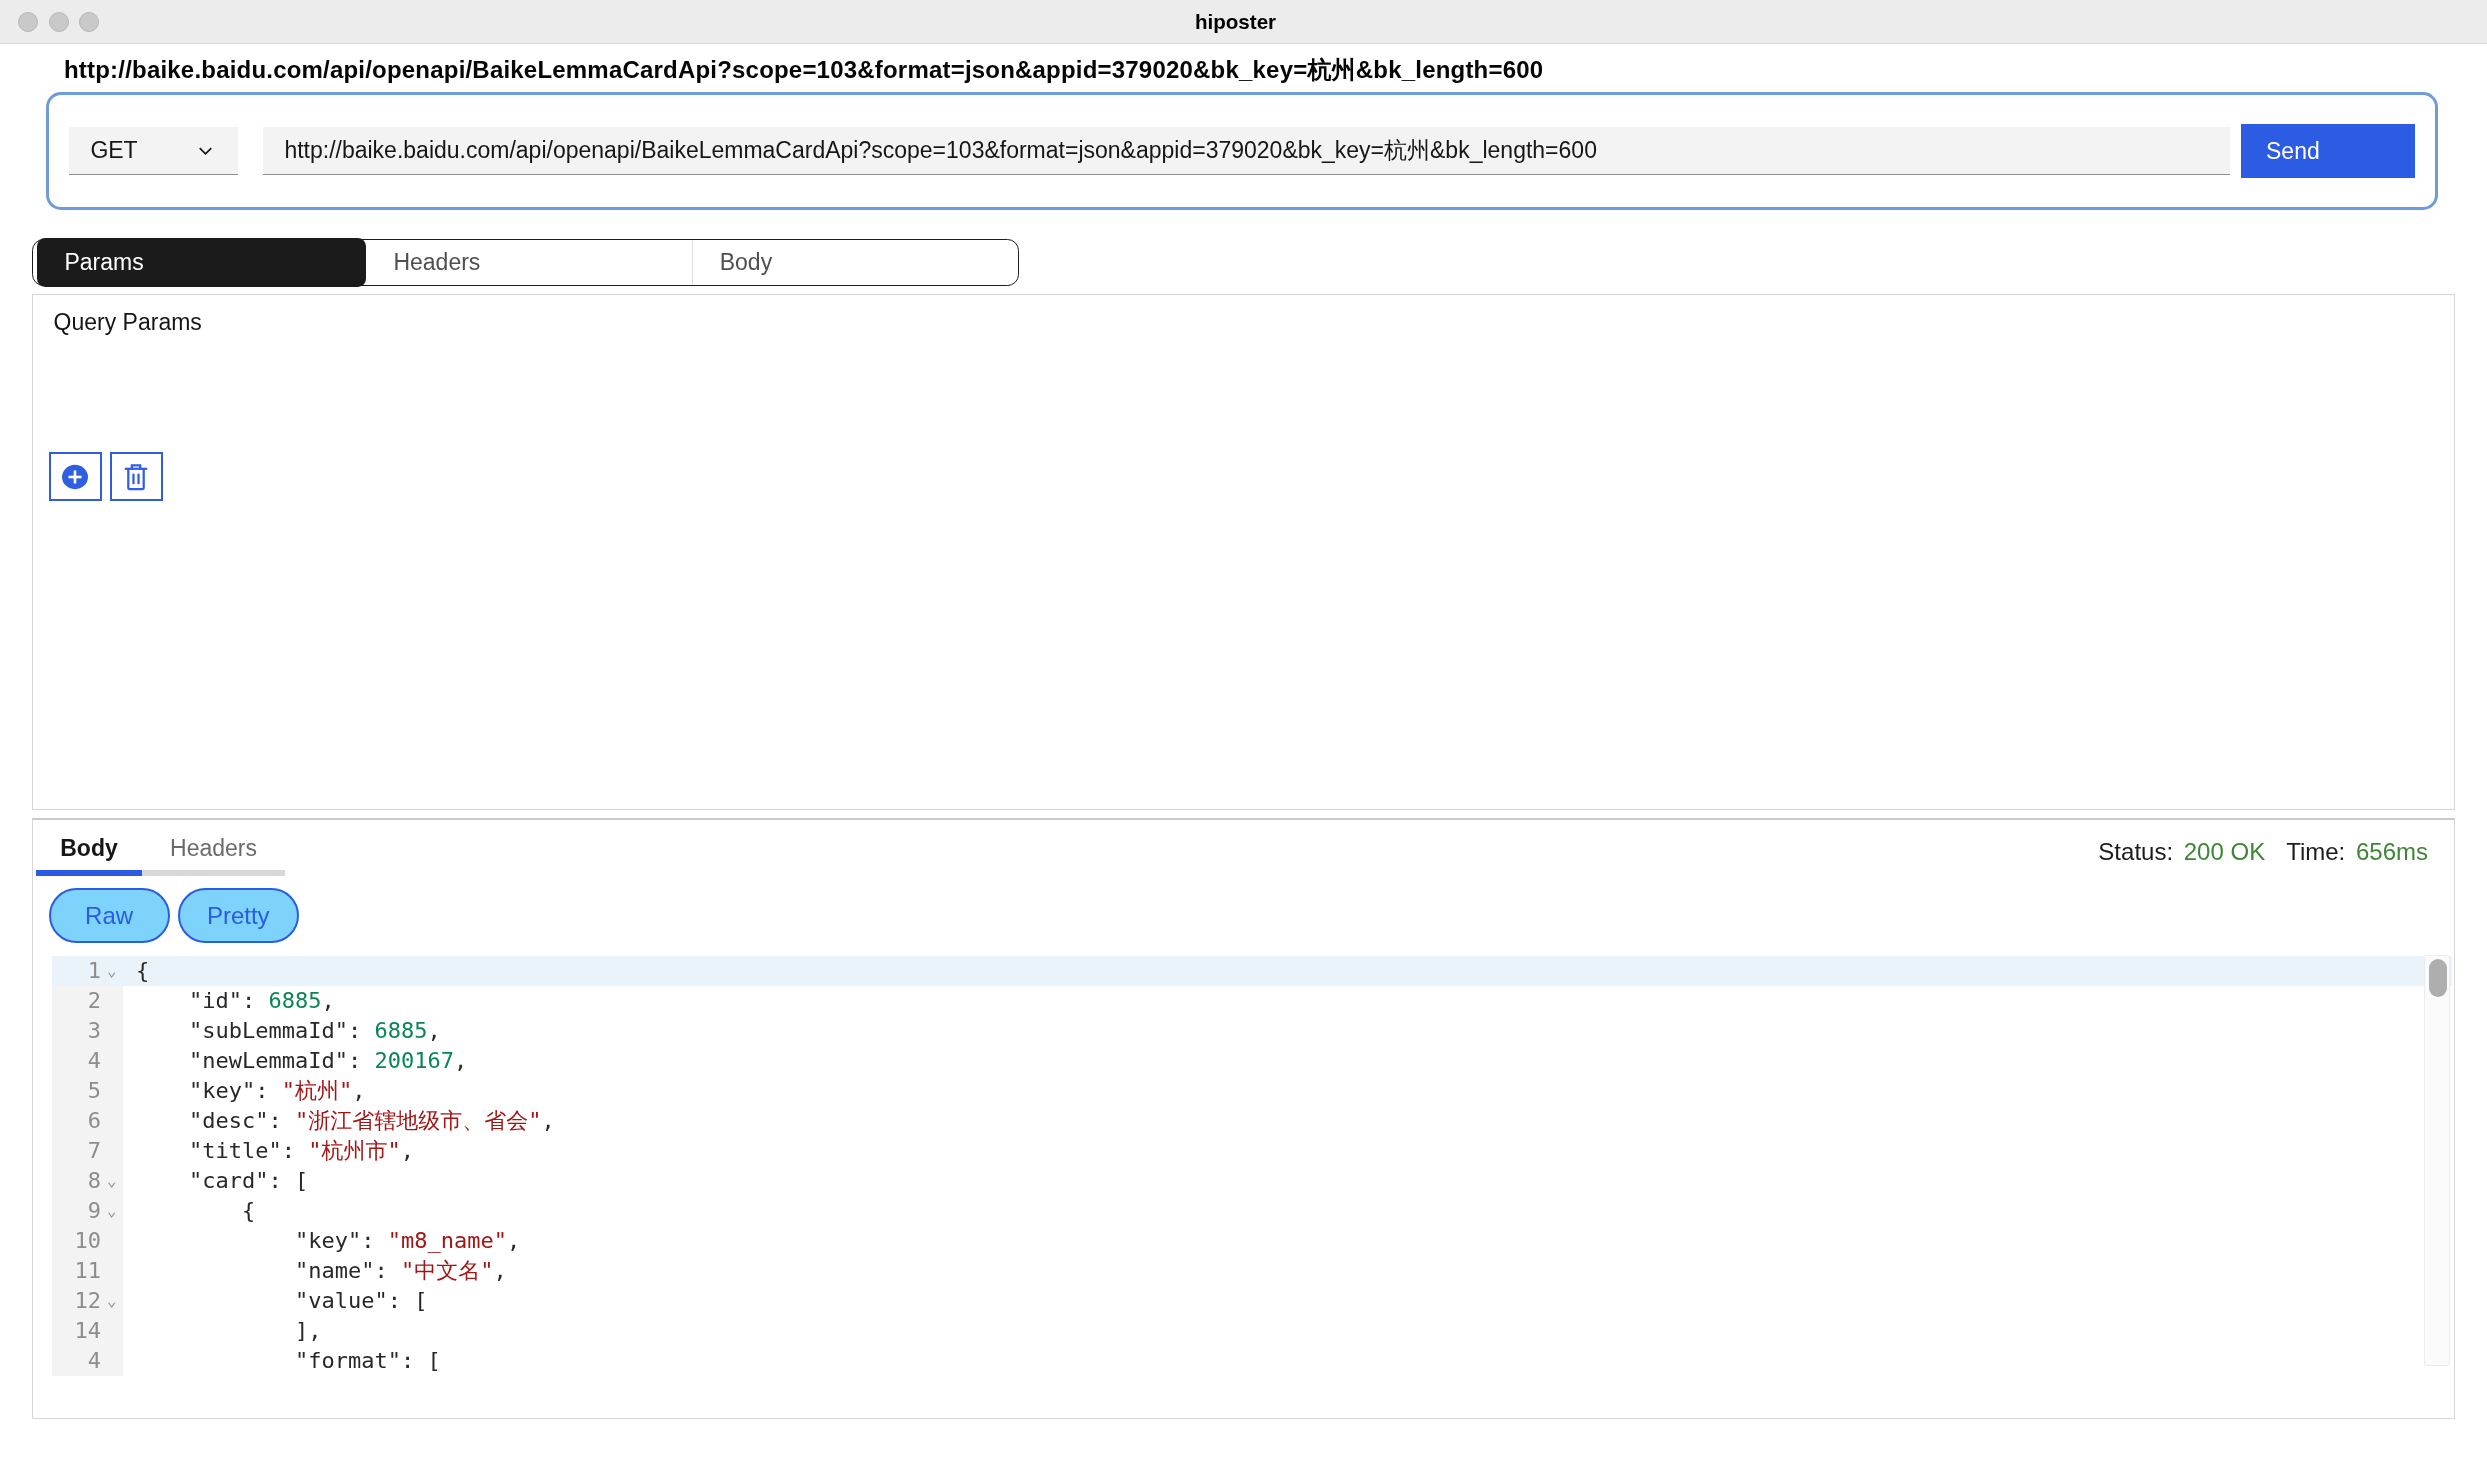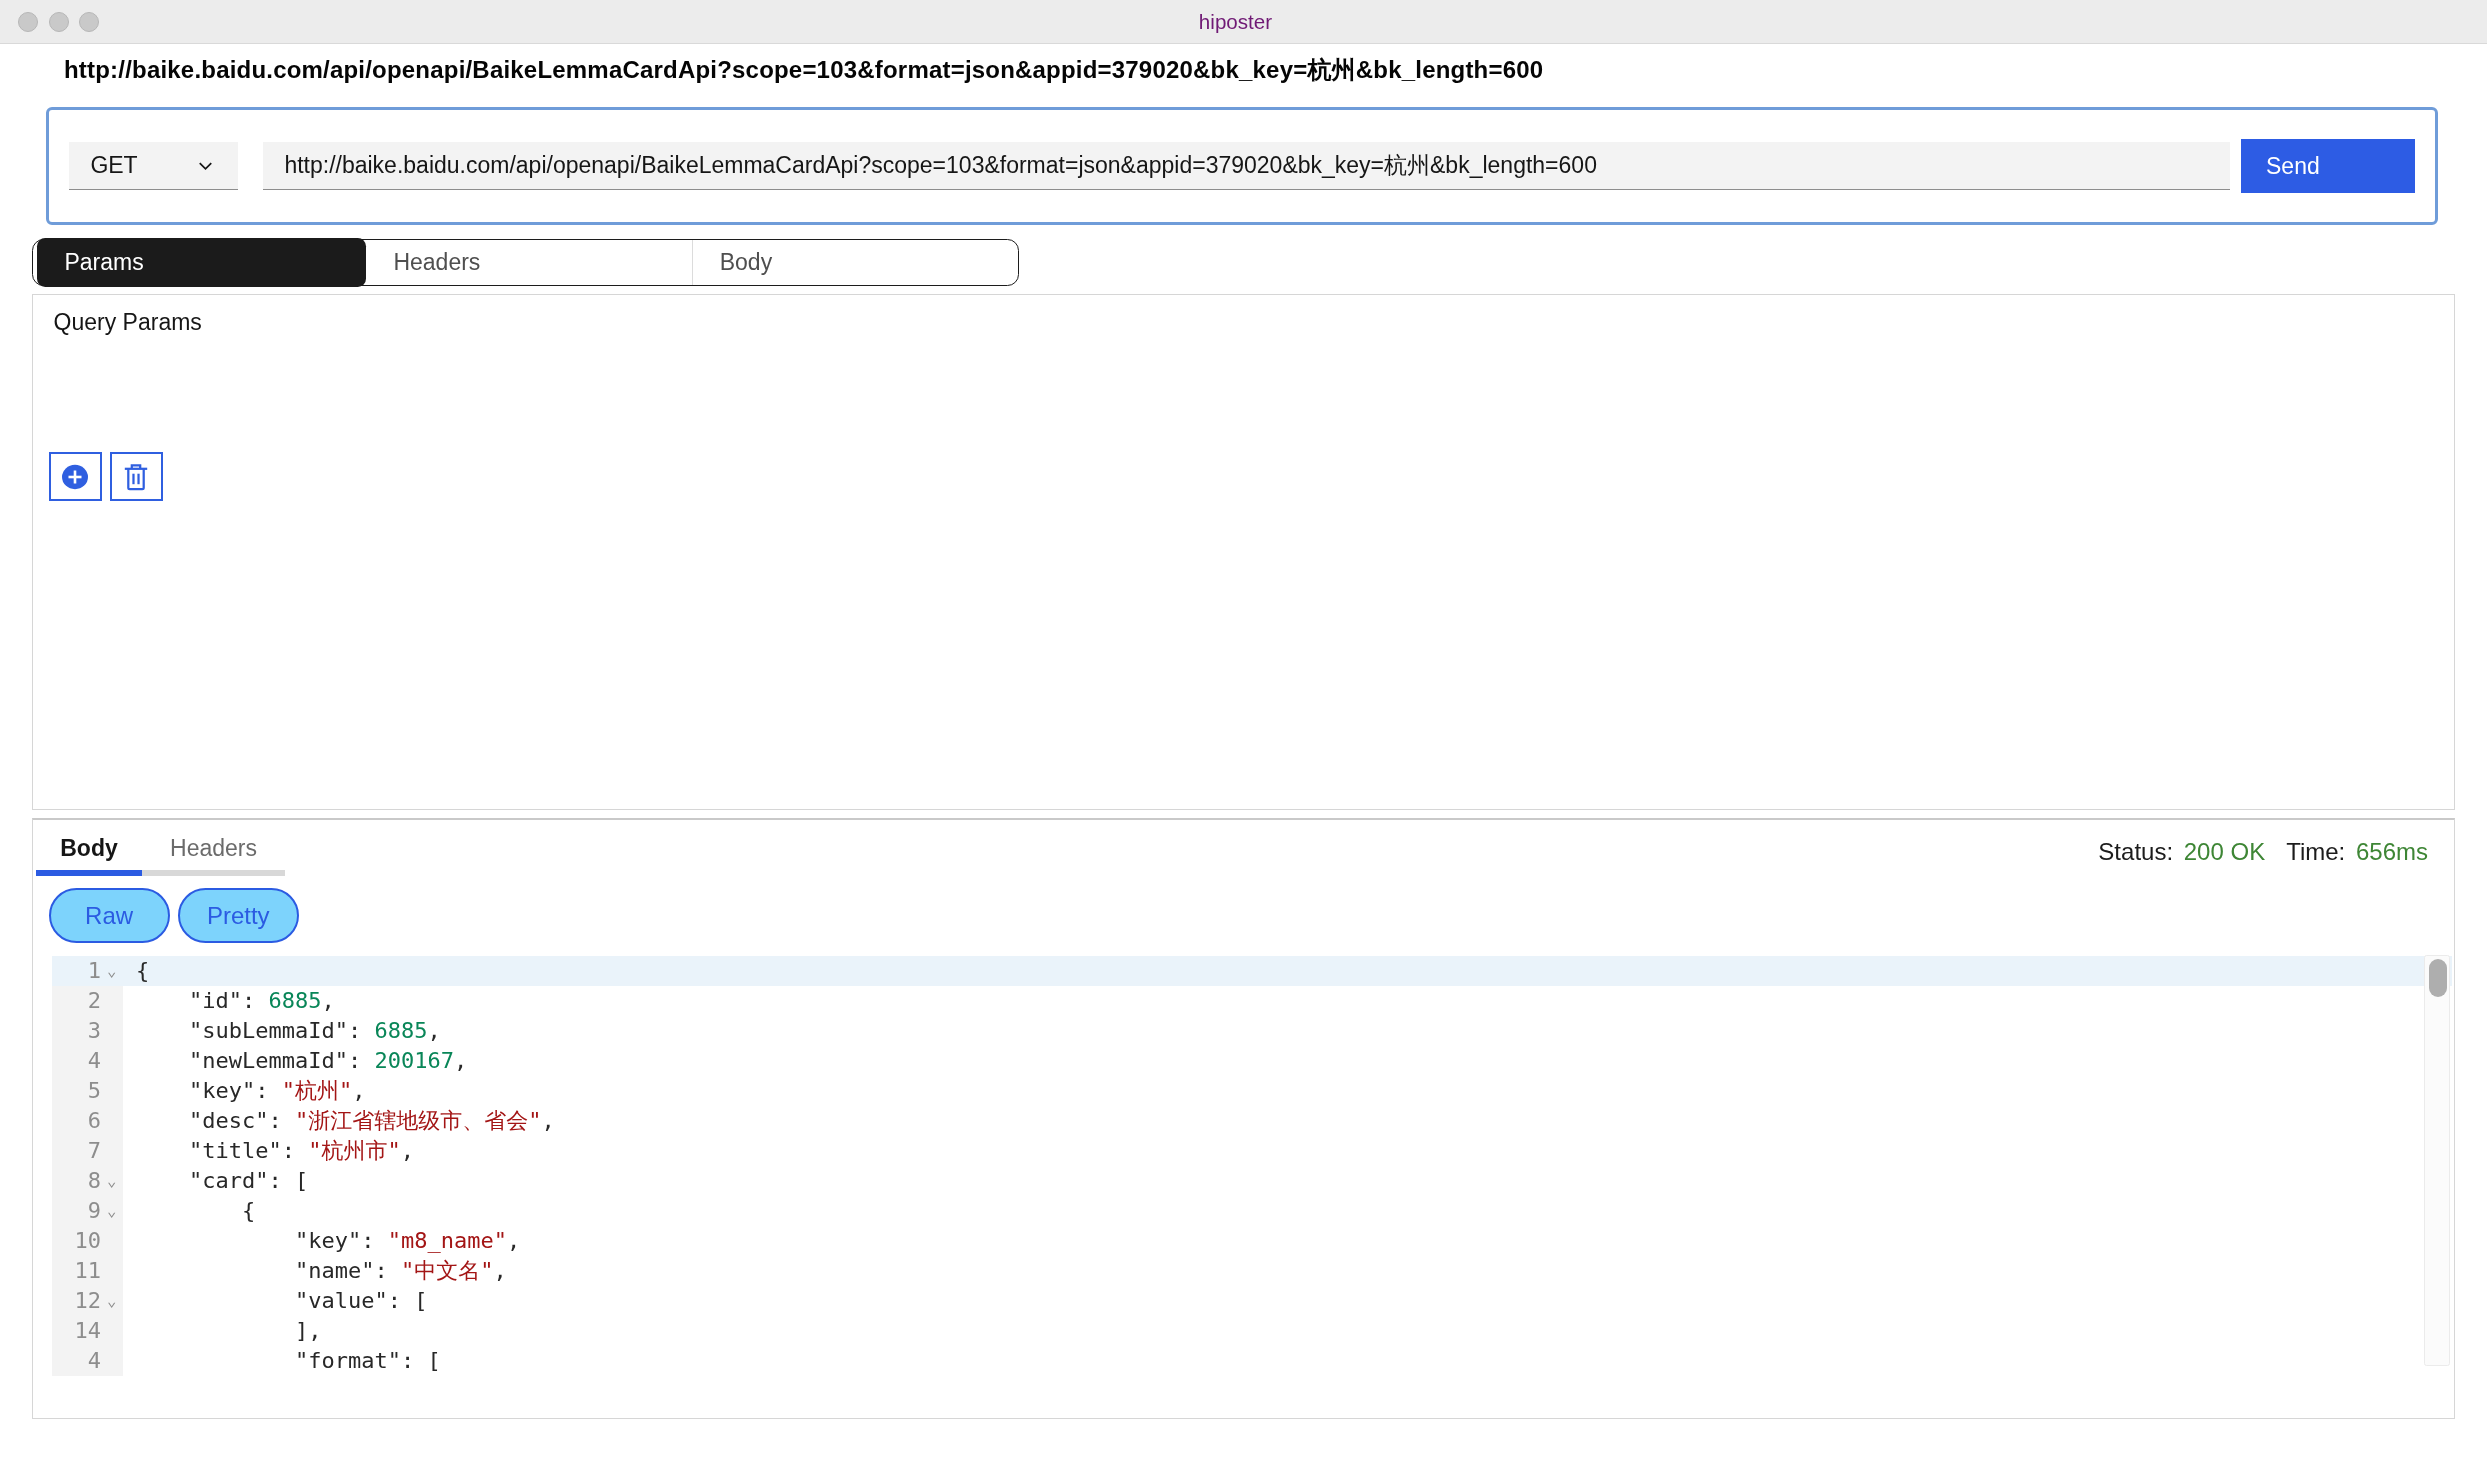--- a/index.html
+++ b/index.html
@@ -3,27 +3,27 @@
 <meta charset="utf-8">
 <style>
   * { margin:0; padding:0; box-sizing:border-box; }
   html,body { width:2487px; height:1479px; background:#ffffff; font-family:"Liberation Sans", sans-serif; overflow:hidden; }
   .app { position:relative; width:2487px; height:1479px; }
 
   
   .titlebar { position:absolute; left:0; top:0; width:2487px; height:44px; background:#ececec; border-bottom:0.8px solid #d9d9d9; }
   .lights { position:absolute; left:18px; top:12.3px; display:flex; gap:10.7px; }
   .light { width:20px; height:20px; border-radius:50%; background:#c9c9c9; border:0.8px solid #b7b7b7; }
-  .win-title { position:absolute; left:0; right:16px; top:10px; text-align:center; font-size:20.6px; font-weight:normal; color:#701a75; }
+  .win-title { position:absolute; left:0; right:16px; top:10px; text-align:center; font-size:20.6px; font-weight:bold; color:#000000; }
 
   
   .url-heading { position:absolute; left:64px; top:54px; font-size:24px; font-weight:bold; color:#050505; letter-spacing:0.2px; }
 
   
-  .request-box { position:absolute; left:46px; top:107px; width:2392px; height:118px; border:3.3px solid #6f9cd9; border-radius:6px; display:flex; align-items:center; padding:8px 20px; }
+  .request-box { position:absolute; left:46px; top:92px; width:2392px; height:118px; border:3.3px solid #6f9cd9; border-radius:15px; display:flex; align-items:center; padding:8px 20px; }
   .method-select { width:169px; height:48px; background:#f3f3f3; border-bottom:1.6px solid #8d8d8d; display:flex; align-items:center; justify-content:space-between; padding:0 21.4px; cursor:pointer; }
   .method-select .method-label { font-size:23px; color:#161616; }
   .url-input { flex:1; height:48px; margin-left:25px; background:#f3f3f3; border:none; border-bottom:1.6px solid #8d8d8d; font-size:23px; color:#161616; padding:0 21.4px; font-family:"Liberation Sans", sans-serif; outline:none; }
   .send-btn { width:174px; height:54px; margin-left:11.5px; background:#2d5ce4; color:#ffffff; border:none; font-size:23px; text-align:left; padding-left:25px; font-family:"Liberation Sans", sans-serif; cursor:pointer; }
 
   
   .req-tabs { position:absolute; left:32px; top:239px; width:987px; height:47px; border:1.6px solid #1c1c1c; border-radius:11.5px; background:#ffffff; display:flex;padding-left:6px; }
   .req-tab { flex:1; display:flex; align-items:center; padding-left:27px; font-size:23px; color:#4f4f4f; cursor:pointer; }
   .req-tab.divided { border-left:1.6px solid #dcdcdc; }
   .req-tab.active { background:#1b1b1b; color:#ffffff; border-radius:8.2px; margin:-1.6px 0 -1.6px -1.6px; flex:none; width:329px; }

